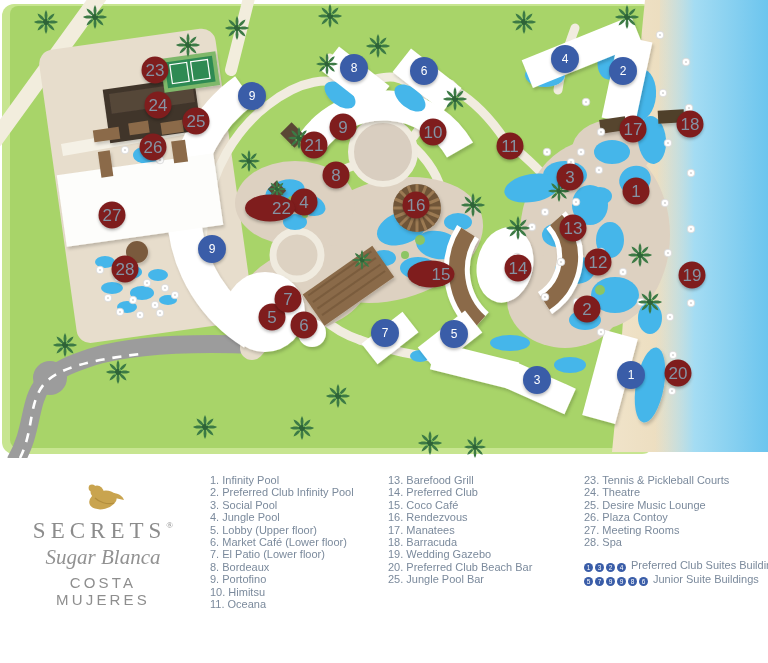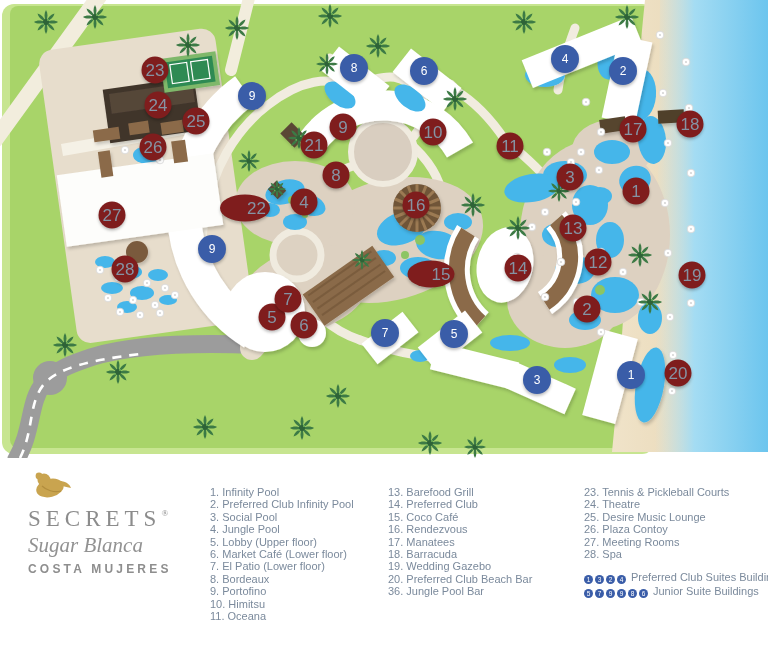--- a/index.html
+++ b/index.html
@@ -8,29 +8,29 @@
   .map-wrap{position:absolute;left:0;top:0;width:768px;height:458px;}
   .map-wrap svg{position:absolute;left:0;top:0;}
   #markers{position:absolute;left:0;top:0;width:768px;height:458px;}
   .marker{position:absolute;transform:translate(-50%,-50%);border-radius:50%;
           display:flex;align-items:center;justify-content:center;
           box-shadow:0 2px 3px rgba(0,0,0,.25);}
   .marker.white{width:27px;height:27px;background:#7f1d1d;color:#8593a3;font-size:17px;}
   .marker.blue{width:28px;height:28px;background:#3a5da8;color:#ffffff;font-size:12px;}
   
   .footer{position:absolute;left:0;top:458px;width:768px;height:205px;background:#fff;}
-  .logo{position:absolute;left:28px;top:12px;width:150px;text-align:left;color:#8c8c8c;}
+  .logo{position:absolute;left:28px;top:24px;width:150px;text-align:center;color:#8c8c8c;}
   .logo .shell{height:30px;}
   .logo .brand{font-family:"Liberation Serif",serif;font-size:23px;letter-spacing:5px;
                color:#8c8c8c;margin-top:2px;white-space:nowrap;}
   .logo .brand sup{font-size:9px;letter-spacing:0;vertical-align:10px;}
   .logo .script{font-family:"Liberation Serif",serif;font-style:italic;font-size:21px;
                 color:#929292;margin-top:1px;}
-  .logo .loc{font-size:12px;letter-spacing:3.2px;color:#8e8e8e;margin-top:4px;font-weight:bold;}
-  .col{position:absolute;top:28px;color:#7b8a9c;font-size:11px;}
+  .logo .loc{font-size:15px;letter-spacing:3.2px;color:#8e8e8e;margin-top:4px;font-weight:normal;}
+  .col{position:absolute;top:16px;color:#7b8a9c;font-size:11px;}
   .col .li{height:12.4px;line-height:12.4px;white-space:nowrap;}
   #col1{left:210px;} #col2{left:388px;} #col3{left:584px;}
   .bkeys{margin-top:11px;}
   .bkey{height:13.5px;line-height:13.5px;white-space:nowrap;}
   .mini{display:inline-block;width:9px;height:9px;border-radius:50%;background:#3a5da8;
         color:#fff;font-size:6.5px;line-height:9px;text-align:center;margin-right:2px;
         vertical-align:-1px;}
   .bkey .lbl{margin-left:3px;}
 </style>
 </head>
@@ -341,21 +341,21 @@
         <div class="marker white" style="left: 598px; top: 262px;">12</div>
         <div class="marker white" style="left: 573px; top: 228px;">13</div>
         <div class="marker white" style="left: 518px; top: 268px;">14</div>
         <div class="marker white" style="left: 431px; top: 274px; padding-left: 20px;">15</div>
         <div class="marker white" style="left: 416px; top: 205px;">16</div>
         <div class="marker white" style="left: 633px; top: 129px;">17</div>
         <div class="marker white" style="left: 690px; top: 124px;">18</div>
         <div class="marker white" style="left: 692px; top: 275px;">19</div>
         <div class="marker white" style="left: 678px; top: 373px;">20</div>
         <div class="marker white" style="left: 314px; top: 145px;">21</div>
-        <div class="marker white" style="left: 245px; top: 208px; padding-left: 23px;">22</div>
+        <div class="marker white" style="left: 270px; top: 208px; padding-left: 23px;">22</div>
         <div class="marker white" style="left: 155px; top: 70px;">23</div>
         <div class="marker white" style="left: 158px; top: 105px;">24</div>
         <div class="marker white" style="left: 196px; top: 121px;">25</div>
         <div class="marker white" style="left: 153px; top: 147px;">26</div>
         <div class="marker white" style="left: 112px; top: 215px;">27</div>
         <div class="marker white" style="left: 125px; top: 269px;">28</div>
         <div class="marker blue" style="left: 565px; top: 59px;">4</div>
         <div class="marker blue" style="left: 623px; top: 71px;">2</div>
         <div class="marker blue" style="left: 354px; top: 68px;">8</div>
         <div class="marker blue" style="left: 424px; top: 71px;">6</div>
@@ -398,21 +398,21 @@
       </div>
     <div class="col" id="col2">
         <div class="li">13. Barefood Grill</div>
         <div class="li">14. Preferred Club</div>
         <div class="li">15. Coco Café</div>
         <div class="li">16. Rendezvous</div>
         <div class="li">17. Manatees</div>
         <div class="li">18. Barracuda</div>
         <div class="li">19. Wedding Gazebo</div>
         <div class="li">20. Preferred Club Beach Bar</div>
-        <div class="li">36. Jungle Pool Bar</div>
+        <div class="li">25. Jungle Pool Bar</div>
       </div>
     <div class="col" id="col3">
         <div class="li">23. Tennis &amp; Pickleball Courts</div>
         <div class="li">24. Theatre</div>
         <div class="li">25. Desire Music Lounge</div>
         <div class="li">26. Plaza Contoy</div>
         <div class="li">27. Meeting Rooms</div>
         <div class="li">28. Spa</div>
         <div class="bkeys">
           <div class="bkey"><span class="mini">1</span><span class="mini">3</span><span class="mini">2</span><span class="mini">4</span><span class="lbl">Preferred Club Suites Buildings</span></div>

